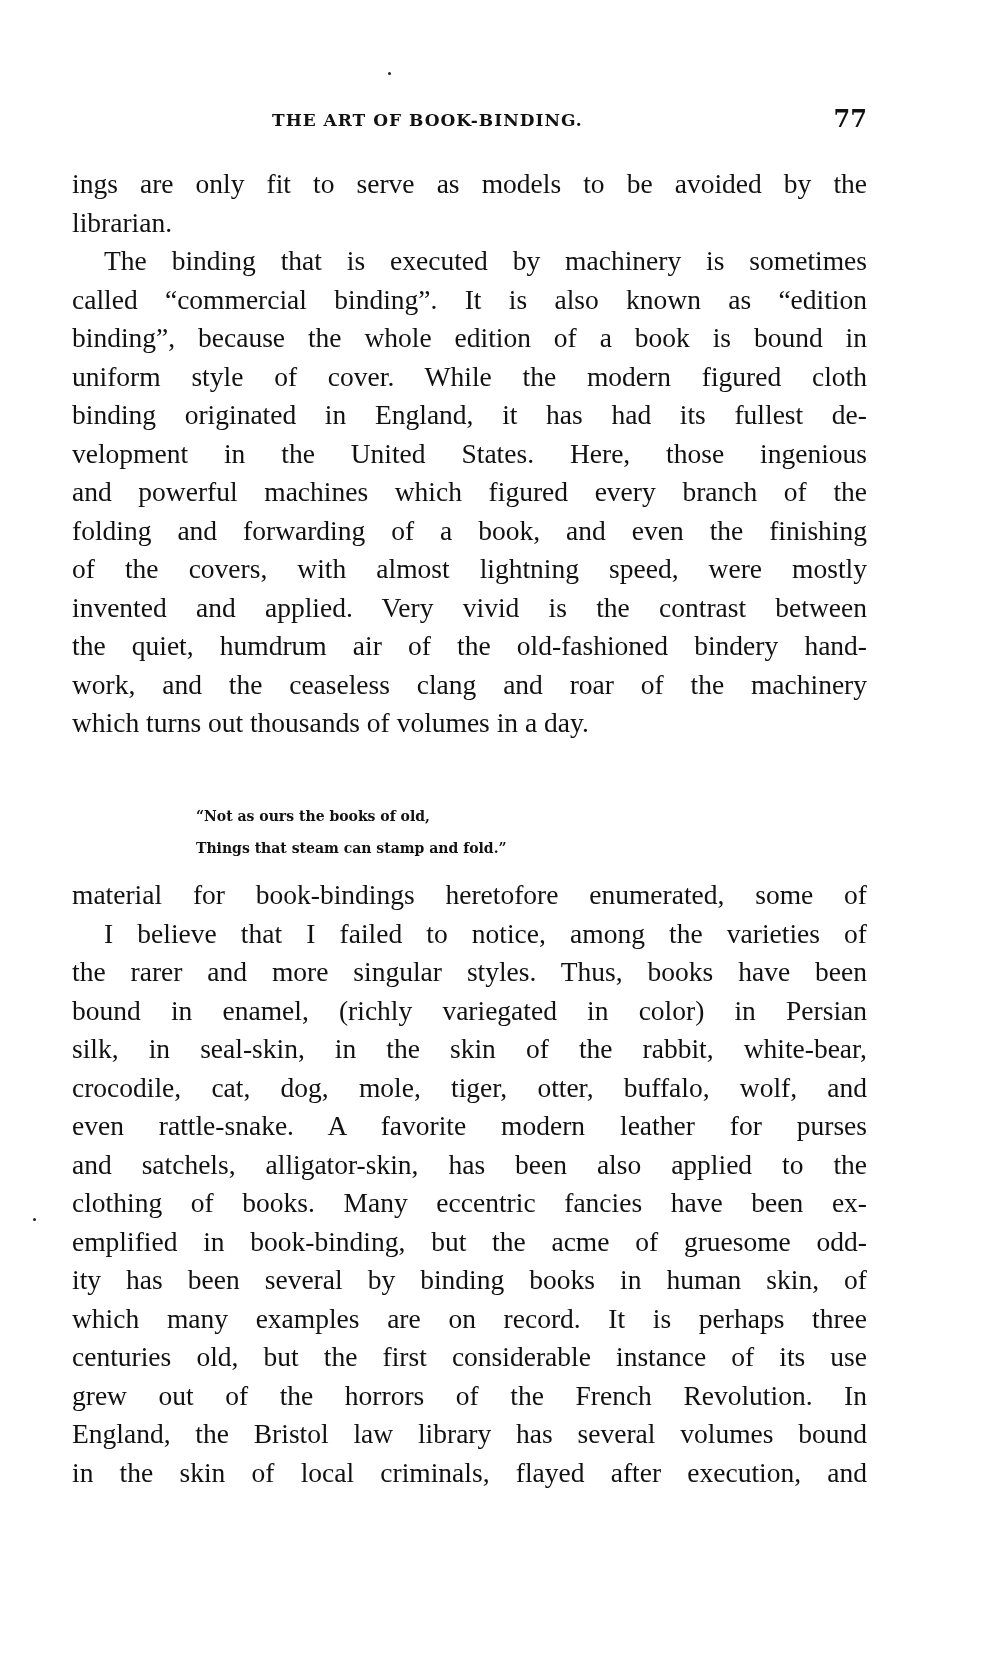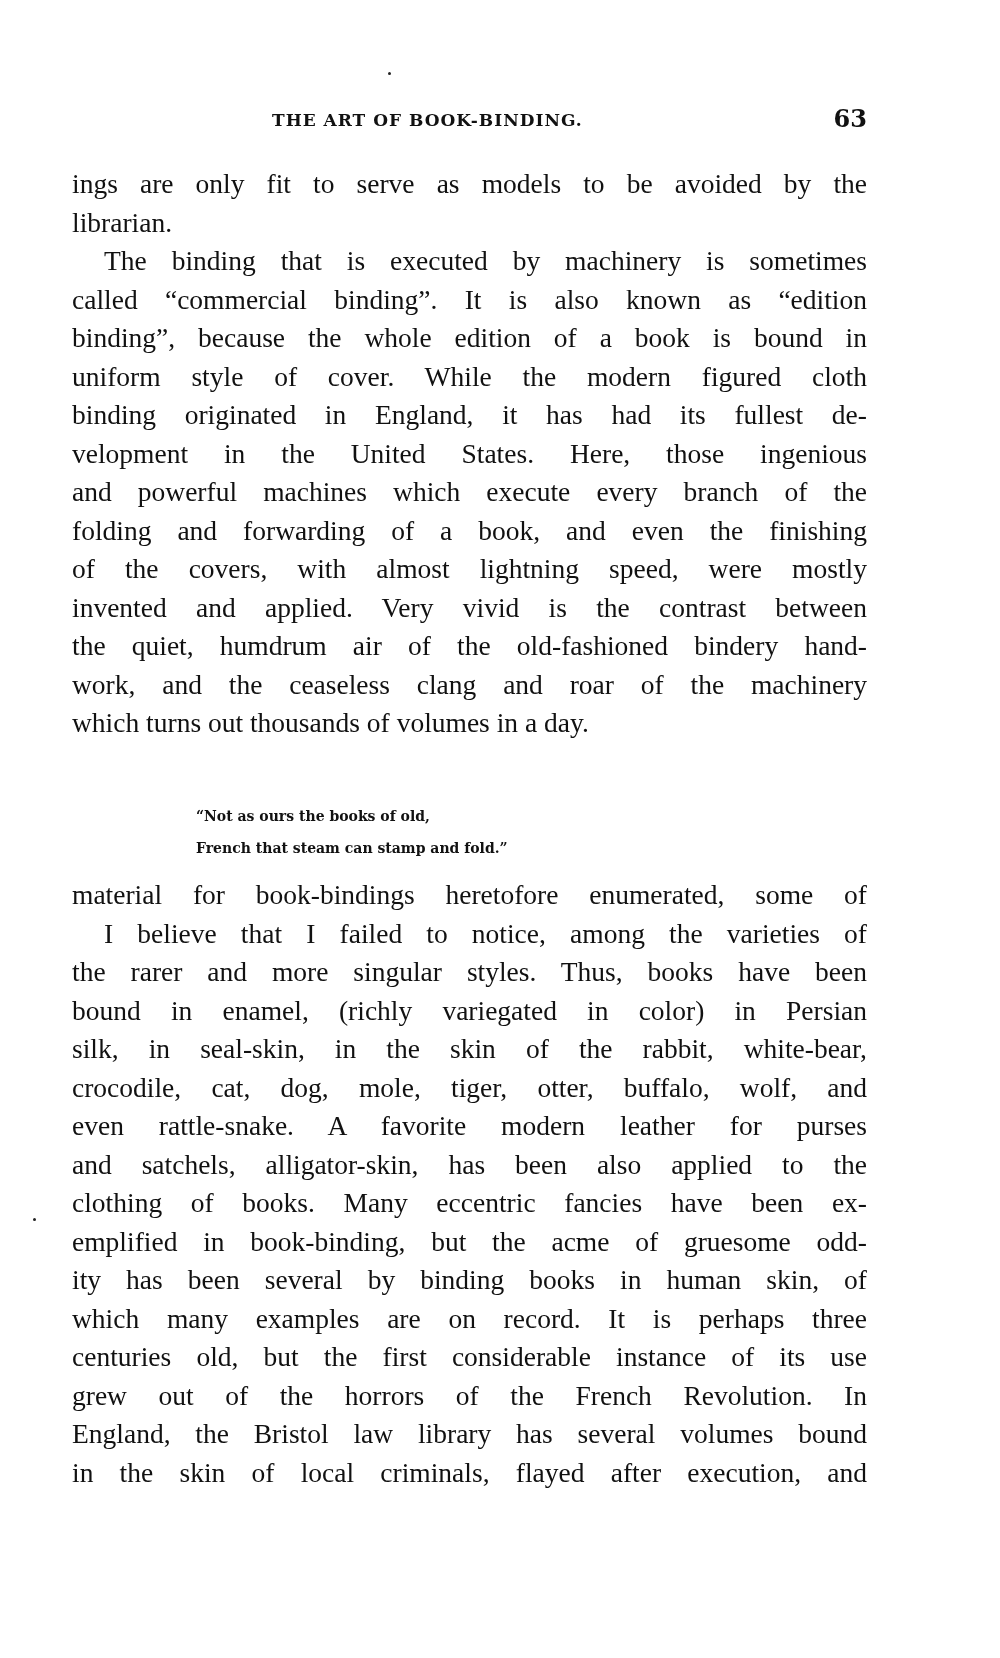--- a/index.html
+++ b/index.html
@@ -21,44 +21,44 @@
 </head>
 <body>
 
 <div class="page">
 
   <div class="dot" style="left:388px; top:72px;"></div>
   <div class="dot" style="left:33px; top:1218px; width:3px; height:3px;"></div>
 
   <div class="header">
     <span class="running-title">THE ART OF BOOK-BINDING.</span>
-    <span class="page-number">63</span>
+    <span class="page-number">77</span>
   </div>
 
   <div class="text-block" style="top:165px;">
     <span class="line">ings are only fit to serve as models to be avoided by the</span>
     <span class="line last">librarian.</span>
     <span class="line indent">The binding that is executed by machinery is sometimes</span>
     <span class="line">called “commercial binding”.  It is also known as “edition</span>
     <span class="line">binding”, because the whole edition of a book is bound in</span>
     <span class="line">uniform style of cover.  While the modern figured cloth</span>
     <span class="line">binding originated in England, it has had its fullest de-</span>
     <span class="line">velopment in the United States.  Here, those ingenious</span>
-    <span class="line">and powerful machines which execute every branch of the</span>
+    <span class="line">and powerful machines which figured every branch of the</span>
     <span class="line">folding and forwarding of a book, and even the finishing</span>
     <span class="line">of the covers, with almost lightning speed, were mostly</span>
     <span class="line">invented and applied.  Very vivid is the contrast between</span>
     <span class="line">the quiet, humdrum air of the old-fashioned bindery hand-</span>
     <span class="line">work, and the ceaseless clang and roar of the machinery</span>
     <span class="line last">which turns out thousands of volumes in a day.</span>
   </div>
 
   <div class="poem" style="top:800px;">
     <span class="poem-line">“Not as ours the books of old,</span>
-    <span class="poem-line">French that steam can stamp and fold.”</span>
+    <span class="poem-line">Things that steam can stamp and fold.”</span>
   </div>
 
   <div class="text-block" style="top:876px;">
     <span class="line">material for book-bindings heretofore enumerated, some of</span>
     <span class="line indent">I believe that I failed to notice, among the varieties of</span>
     <span class="line">the rarer and more singular styles.  Thus, books have been</span>
     <span class="line">bound in enamel, (richly variegated in color) in Persian</span>
     <span class="line">silk, in seal-skin, in the skin of the rabbit, white-bear,</span>
     <span class="line">crocodile, cat, dog, mole, tiger, otter, buffalo, wolf, and</span>
     <span class="line">even rattle-snake.  A favorite modern leather for purses</span>

